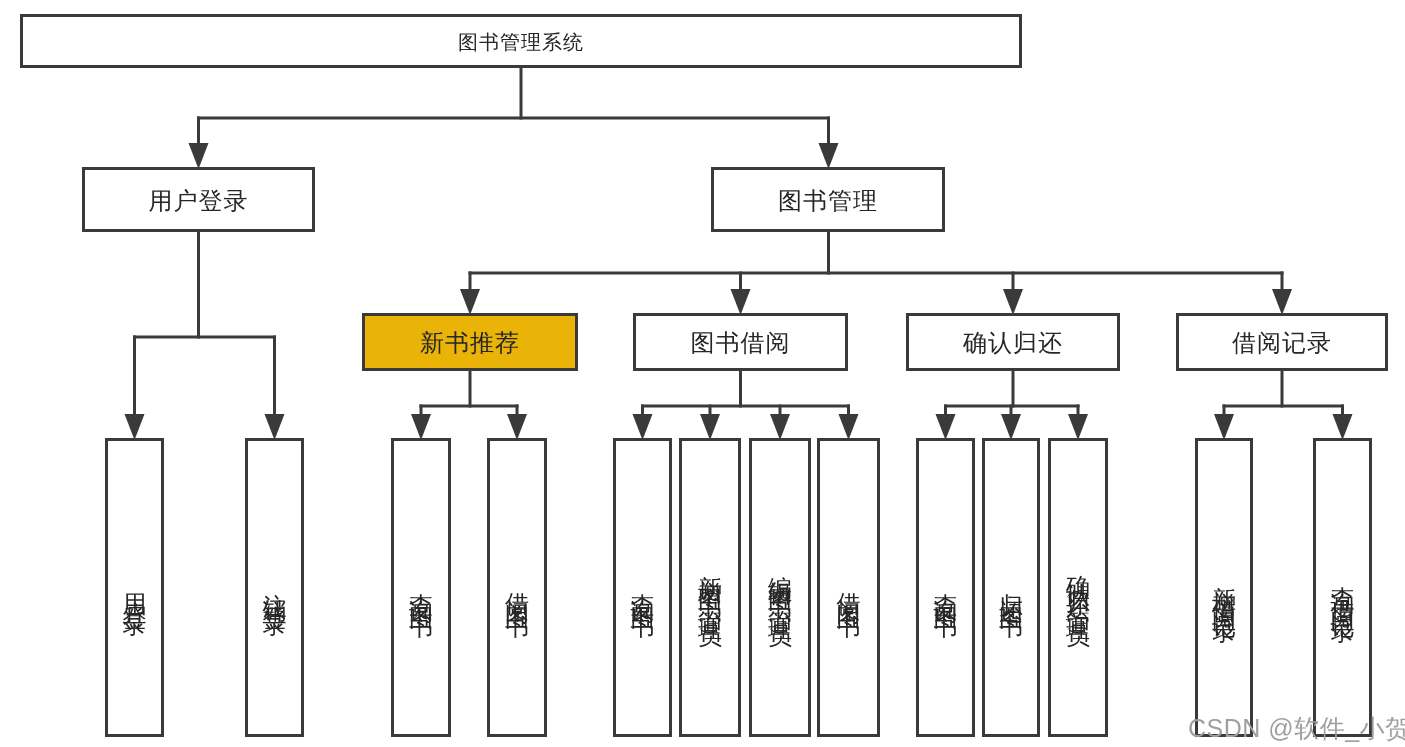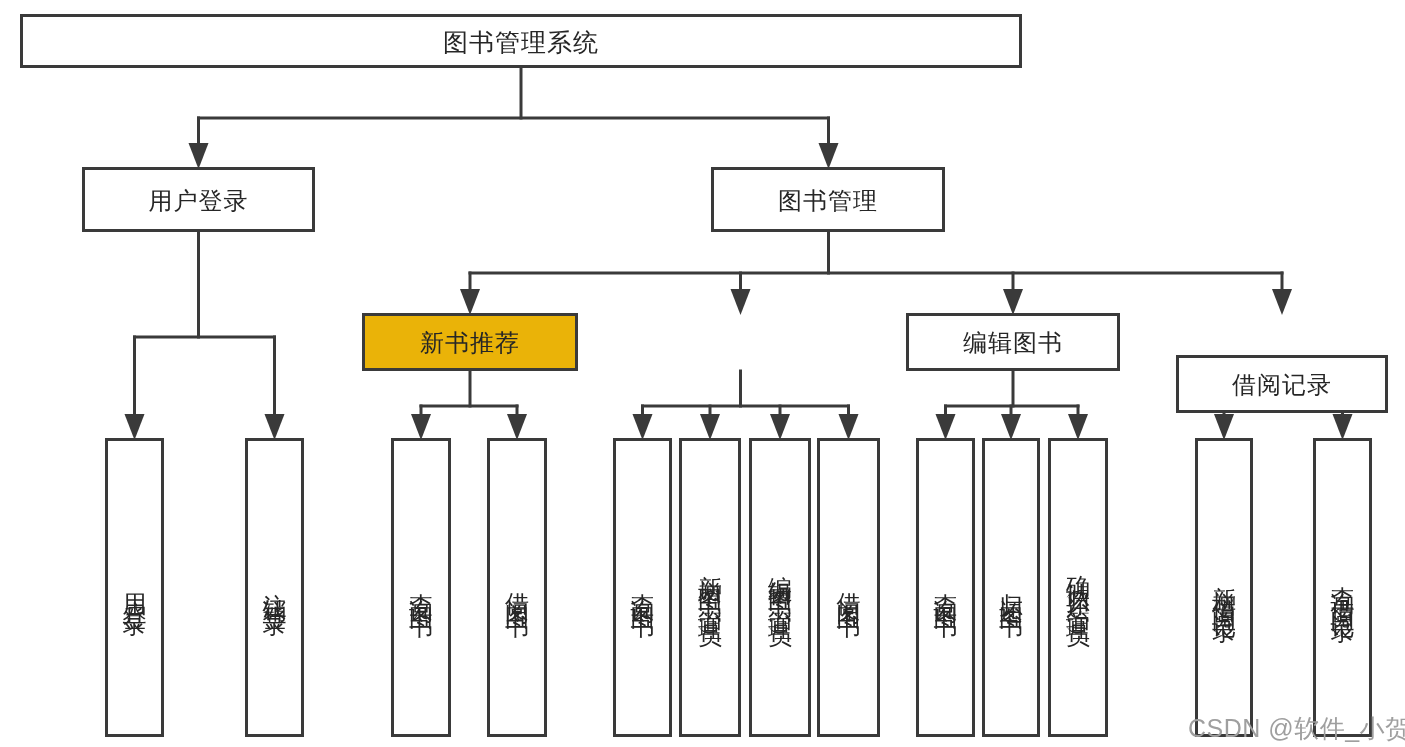--- a/index.html
+++ b/index.html
@@ -33,21 +33,21 @@
     color: #262626;
   }
   .node .lbl-h {
     font-size: 24px;
     letter-spacing: 1px;
     white-space: nowrap;
     line-height: 1;
     padding-top: 2px;
   }
   .node.root .lbl-h {
-    font-size: 25px;
+    font-size: 20px;
   }
   .node .lbl-v {
     writing-mode: vertical-rl;
     text-orientation: mixed;
     font-size: 24px;
     letter-spacing: 7px;
     line-height: 1;
     white-space: nowrap;
   }
   .watermark {
@@ -125,24 +125,27 @@
     </div>
     <div class="node" style="left: 82px; top: 167px; width: 233px; height: 65px; border-color: rgb(58, 58, 58); background: rgb(255, 255, 255); color: rgb(38, 38, 38);">
       <span class="lbl-h">用户登录</span>
     </div>
     <div class="node" style="left: 711px; top: 167px; width: 234px; height: 65px; border-color: rgb(58, 58, 58); background: rgb(255, 255, 255); color: rgb(38, 38, 38);">
       <span class="lbl-h">图书管理</span>
     </div>
     <div class="node" style="left: 362px; top: 313px; width: 216px; height: 58px; border-color: rgb(58, 58, 58); background: #eab308; color: rgb(38, 38, 38);">
       <span class="lbl-h">新书推荐</span>
     </div>
+    <div class="node" style="left: 633px; top: 313px; width: 215px; height: 58px; border-color: rgb(58, 58, 58); background: rgb(255, 255, 255); color: rgb(38, 38, 38);">
+      <span class="lbl-h">图书借阅</span>
+    </div>
     <div class="node" style="left: 906px; top: 313px; width: 214px; height: 58px; border-color: rgb(58, 58, 58); background: rgb(255, 255, 255); color: rgb(38, 38, 38);">
-      <span class="lbl-h">编辑图书</span>
+      <span class="lbl-h">确认归还</span>
     </div>
-    <div class="node" style="left: 1176px; top: 313px; width: 212px; height: 58px; border-color: rgb(58, 58, 58); background: rgb(255, 255, 255); color: rgb(38, 38, 38); margin-top: 42px;">
+    <div class="node" style="left: 1176px; top: 313px; width: 212px; height: 58px; border-color: rgb(58, 58, 58); background: rgb(255, 255, 255); color: rgb(38, 38, 38);">
       <span class="lbl-h">借阅记录</span>
     </div>
     <div class="node" style="left: 105px; top: 438px; width: 59px; height: 299px; border-color: rgb(58, 58, 58); background: rgb(255, 255, 255); color: rgb(38, 38, 38);">
       <span class="lbl-v">用户登录</span>
     </div>
     <div class="node" style="left: 245px; top: 438px; width: 59px; height: 299px; border-color: rgb(58, 58, 58); background: rgb(255, 255, 255); color: rgb(38, 38, 38);">
       <span class="lbl-v">注销登录</span>
     </div>
     <div class="node" style="left: 391px; top: 438px; width: 60px; height: 299px; border-color: rgb(58, 58, 58); background: rgb(255, 255, 255); color: rgb(38, 38, 38);">
       <span class="lbl-v">查询图书</span>

